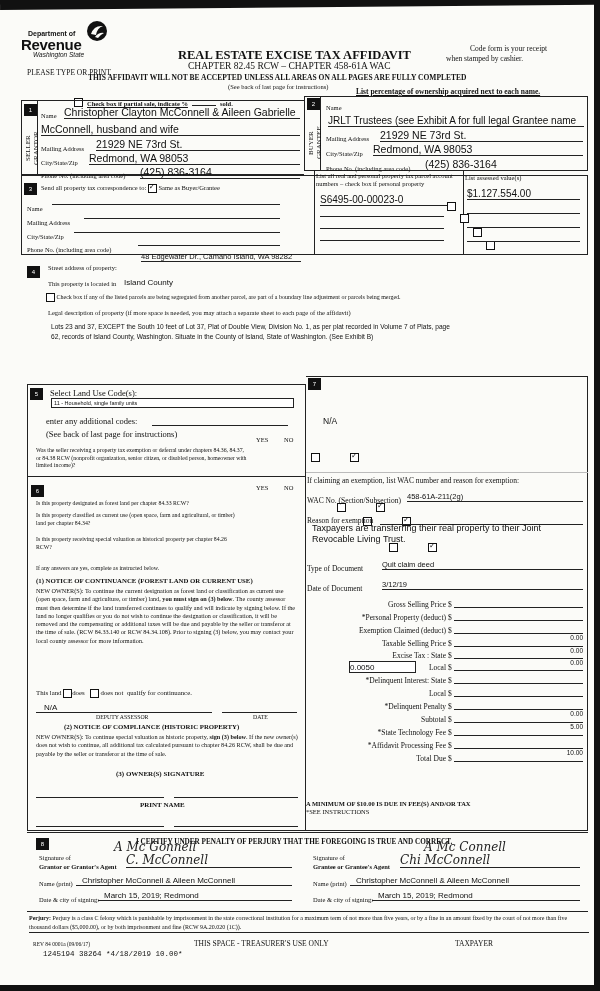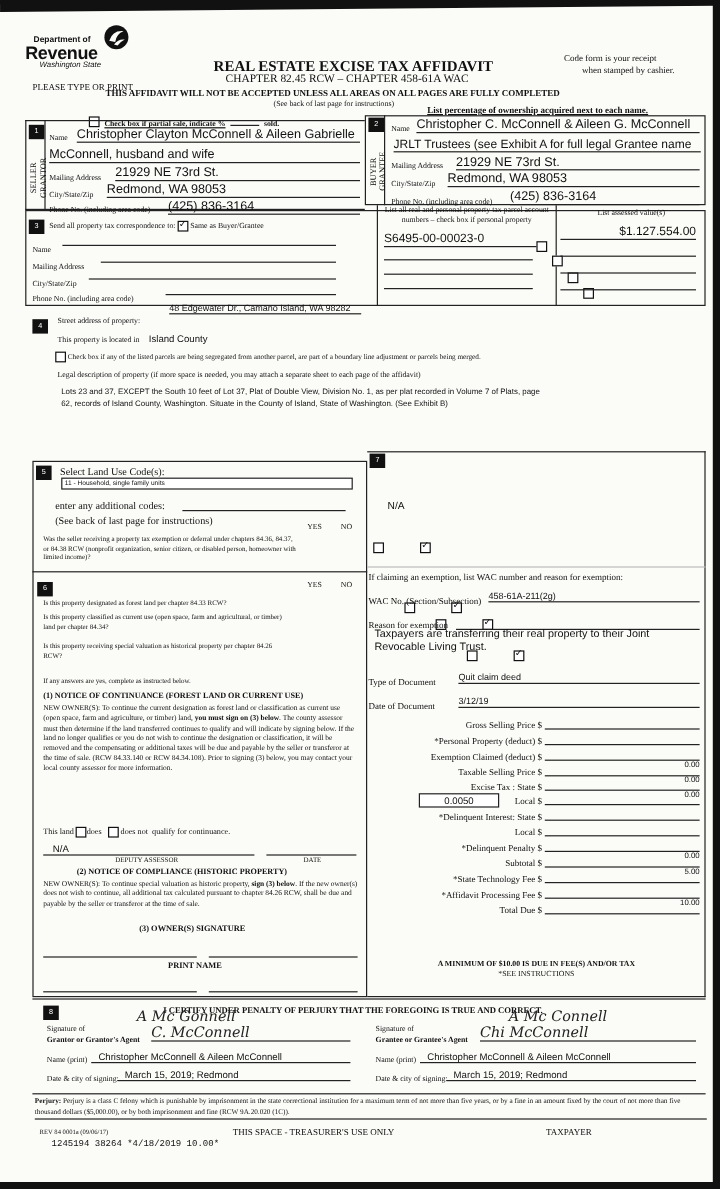--- a/index.html
+++ b/index.html
@@ -25,21 +25,21 @@
   .cb { display:inline-block; width:9px; height:9px; border:1px solid #111; vertical-align:middle; background:#fff; position:relative; }
   .cb.checked::after { content:"✓"; position:absolute; left:0px; top:-3px; font-size:8px; line-height:10px; }
   .t6 { font-size:6.5px; }
   .t7 { font-size:7.5px; }
   .t8 { font-size:8.5px; }
   .val { font-family:"Liberation Sans", sans-serif; font-size:10.5px; }
   .vals { font-family:"Liberation Sans", sans-serif; font-size:7.5px; }
   .line { position:absolute; border-bottom:1px solid #222; }
   .vt { writing-mode: vertical-rl; transform: rotate(180deg); font-size:7px; text-align:center; }
   .right { text-align:right; }
-  .center { text-align:center; }
+  .center { text-align:left; }
   .sig { font-family:"DejaVu Serif", serif; font-style:italic; font-size:12px; color:#222; }
 </style>
 </head>
 <body>
 
 <div class="page">
 
   
   <div class="abs sans bold" style="left:28px;top:30px;font-size:7px;">Department of</div>
   <div class="abs sans bold" style="left:21px;top:36px;font-size:15px;letter-spacing:-0.3px;">Revenue</div>
@@ -48,21 +48,21 @@
     <svg width="22" height="22" viewBox="0 0 22 22">
         <circle cx="11" cy="11" r="10" fill="#111"></circle>
         <path d="M5 14 Q8 5 17 6 Q11 8 10 15 Z" fill="#fbfbf8"></path>
         <path d="M9 17 Q13 12 18 13 Q14 15 12 18 Z" fill="#fbfbf8"></path>
       </svg>
   </div>
 
   <div class="abs bold" style="left:178px;top:48px;font-size:12.5px;">REAL ESTATE EXCISE TAX AFFIDAVIT</div>
   <div class="abs" style="left:188px;top:61px;font-size:9.5px;">CHAPTER 82.45 RCW – CHAPTER 458-61A WAC</div>
   <div class="abs t7" style="left:470px;top:44px;">Code form is your receipt</div>
-  <div class="abs t7" style="left:485px;top:54px;">when stamped by cashier.</div>
+  <div class="abs t7" style="left:446px;top:54px;">when stamped by cashier.</div>
   <div class="abs t7" style="left:27px;top:68px;">PLEASE TYPE OR PRINT</div>
   <div class="abs bold" style="left:88px;top:73px;font-size:7.5px;">THIS AFFIDAVIT WILL NOT BE ACCEPTED UNLESS ALL AREAS ON ALL PAGES ARE FULLY COMPLETED</div>
   <div class="abs t6" style="left:228px;top:83px;">(See back of last page for instructions)</div>
   <div class="abs bold t7" style="left:356px;top:87px;text-decoration:underline;">List percentage of ownership acquired next to each name.</div>
 
   <div class="abs" style="left:74px;top:92px;">
     <span class="cb"></span>
     <span class="bold t6" style="text-decoration:underline;">Check box if partial sale, indicate %</span>
     <span class="line" style="position:relative;display:inline-block;width:24px;border-bottom:1px solid #222;"></span>
     <span class="bold t6">sold.</span>
@@ -84,21 +84,20 @@
   <div class="abs t6" style="left:41px;top:172px;">Phone No. (including area code)</div>
   <div class="abs val ul" style="left:140px;top:166px;width:160px;">(425) 836-3164</div>
 
   
   <div class="abs box" style="left:304px;top:96px;width:284px;height:75px;"></div>
   <div class="badge" style="left:307px;top:98px;">2</div>
   <div class="abs" style="left:320px;top:96px;width:1px;height:75px;background:#222;"></div>
   <div class="abs vt" style="left:307px;top:123px;height:40px;"><span>BUYER</span> <span>GRANTEE</span></div>
 
   <div class="abs t6" style="left:326px;top:104px;">Name</div>
-  <div class="abs val ul" style="left:347px;top:98px;width:236px;">Christopher C. McConnell &amp; Aileen G. McConnell</div>
   <div class="abs val ul" style="left:328px;top:115px;width:256px;white-space:nowrap;overflow:hidden;font-size:10px;">JRLT Trustees (see Exhibit A for full legal Grantee name</div>
   <div class="abs t6" style="left:326px;top:135px;">Mailing Address</div>
   <div class="abs val ul" style="left:380px;top:129px;width:203px;">21929 NE 73rd St.</div>
   <div class="abs t6" style="left:326px;top:150px;">City/State/Zip</div>
   <div class="abs val ul" style="left:373px;top:143px;width:210px;">Redmond, WA 98053</div>
   <div class="abs t6" style="left:326px;top:165px;">Phone No. (including area code)</div>
   <div class="abs val ul" style="left:425px;top:158px;width:158px;">(425) 836-3164</div>
 
   
   <div class="abs box" style="left:21px;top:175px;width:567px;height:80px;"></div>
@@ -127,21 +126,21 @@
 
   <div class="abs val ul" style="left:320px;top:194px;width:128px;font-size:10px;">S6495-00-00023-0</div>
   <span class="abs cb" style="left:447px;top:196px;"></span>
   <div class="line" style="left:320px;top:216px;width:124px;"></div>
   <span class="abs cb" style="left:447px;top:208px;"></span>
   <div class="line" style="left:320px;top:228px;width:124px;"></div>
   <span class="abs cb" style="left:447px;top:222px;"></span>
   <div class="line" style="left:320px;top:240px;width:124px;"></div>
   <span class="abs cb" style="left:447px;top:235px;"></span>
 
-  <div class="abs val ul" style="left:467px;top:188px;width:113px;font-size:10px;text-align:right;">$1.127.554.00</div>
+  <div class="abs val ul" style="left:467px;top:188px;width:113px;font-size:10px;">$1.127.554.00</div>
   <div class="line" style="left:467px;top:213px;width:113px;"></div>
   <div class="line" style="left:467px;top:227px;width:113px;"></div>
   <div class="line" style="left:467px;top:241px;width:113px;"></div>
 
   
   <div class="badge" style="left:27px;top:266px;">4</div>
   <div class="abs t6" style="left:48px;top:264px;">Street address of property:</div>
   <div class="abs vals ul" style="left:141px;top:252px;width:160px;">48 Edgewater Dr., Camano Island, WA 98282</div>
   <div class="abs t6" style="left:48px;top:280px;">This property is located in</div>
   <div class="abs sans" style="left:124px;top:278px;font-size:8px;">Island County</div>

